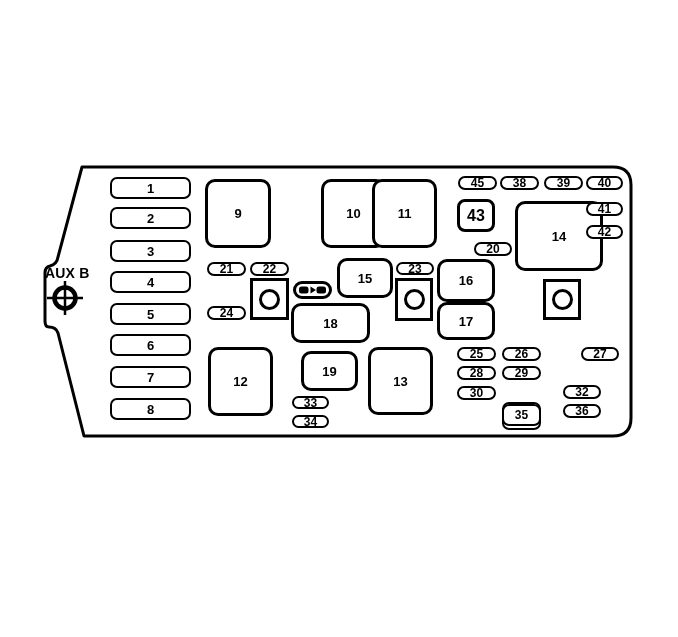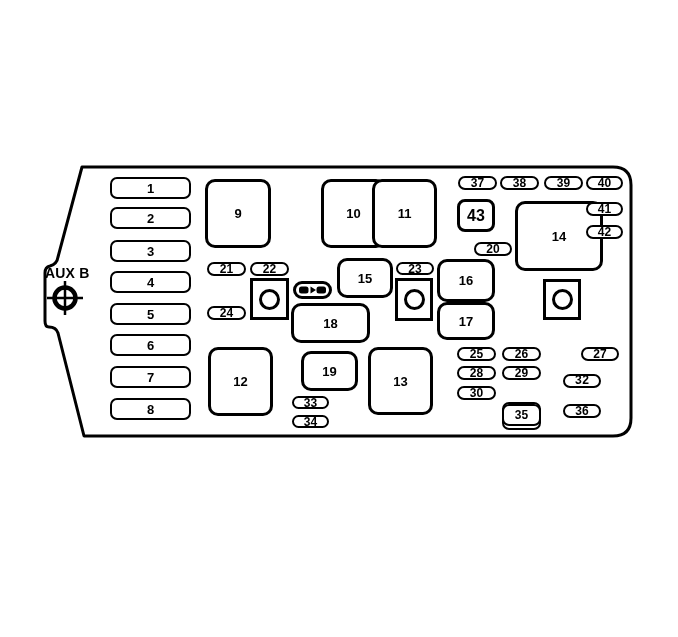--- a/index.html
+++ b/index.html
@@ -63,26 +63,26 @@
       <div class="slot pill" style="left: 250px; top: 262px; width: 39px; height: 14px;">22</div>
       <div class="slot pill" style="left: 396px; top: 262px; width: 38px; height: 13px;">23</div>
       <div class="slot pill" style="left: 207px; top: 306px; width: 39px; height: 14px;">24</div>
       <div class="slot pill" style="left: 457px; top: 347px; width: 39px; height: 14px;">25</div>
       <div class="slot pill" style="left: 502px; top: 347px; width: 39px; height: 14px;">26</div>
       <div class="slot pill" style="left: 581px; top: 347px; width: 38px; height: 14px;">27</div>
       <div class="slot pill" style="left: 457px; top: 366px; width: 39px; height: 14px;">28</div>
       <div class="slot pill" style="left: 502px; top: 366px; width: 39px; height: 14px;">29</div>
       <div class="slot pill" style="left: 457px; top: 386px; width: 39px; height: 14px;">30</div>
       <div class="slot pill" style="left: 502px; top: 402px; width: 39px; height: 28px; border-radius: 7px;">31</div>
-      <div class="slot pill" style="left: 563px; top: 374px; width: 38px; height: 14px; font-family: Liberation Mono, monospace;">32</div>
+      <div class="slot pill" style="left: 563px; top: 385px; width: 38px; height: 14px;">32</div>
       <div class="slot pill" style="left: 292px; top: 396px; width: 37px; height: 13px;">33</div>
       <div class="slot pill" style="left: 292px; top: 415px; width: 37px; height: 13px;">34</div>
       <div class="slot pill" style="left: 502px; top: 404px; width: 39px; height: 22px; text-align: right;">35</div>
       <div class="slot pill" style="left: 563px; top: 404px; width: 38px; height: 14px;">36</div>
-      <div class="slot pill" style="left: 458px; top: 176px; width: 39px; height: 14px;">37</div>
+      <div class="slot pill" style="left: 458px; top: 176px; width: 39px; height: 14px;">45</div>
       <div class="slot pill" style="left: 500px; top: 176px; width: 39px; height: 14px;">38</div>
       <div class="slot pill" style="left: 544px; top: 176px; width: 39px; height: 14px;">39</div>
       <div class="slot pill" style="left: 586px; top: 176px; width: 37px; height: 14px;">40</div>
       <div class="slot pill" style="left: 586px; top: 202px; width: 37px; height: 14px;">41</div>
       <div class="slot pill" style="left: 586px; top: 225px; width: 37px; height: 14px;">42</div>
       <div class="slot smallbox" style="left: 457px; top: 199px; width: 38px; height: 33px;">43</div>
       <div class="slot relay" style="left: 250px; top: 278px; width: 39px; height: 42px;">
         <span class="relay-circle"></span>
       </div>
       <div class="slot relay" style="left: 395px; top: 278px; width: 38px; height: 43px;">

